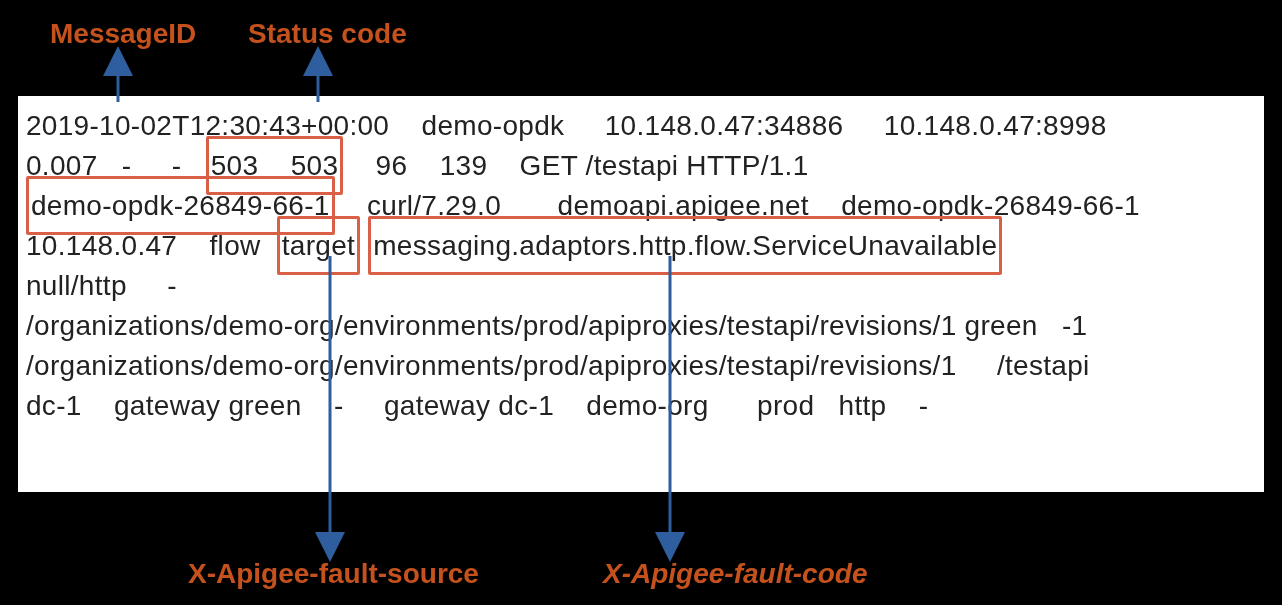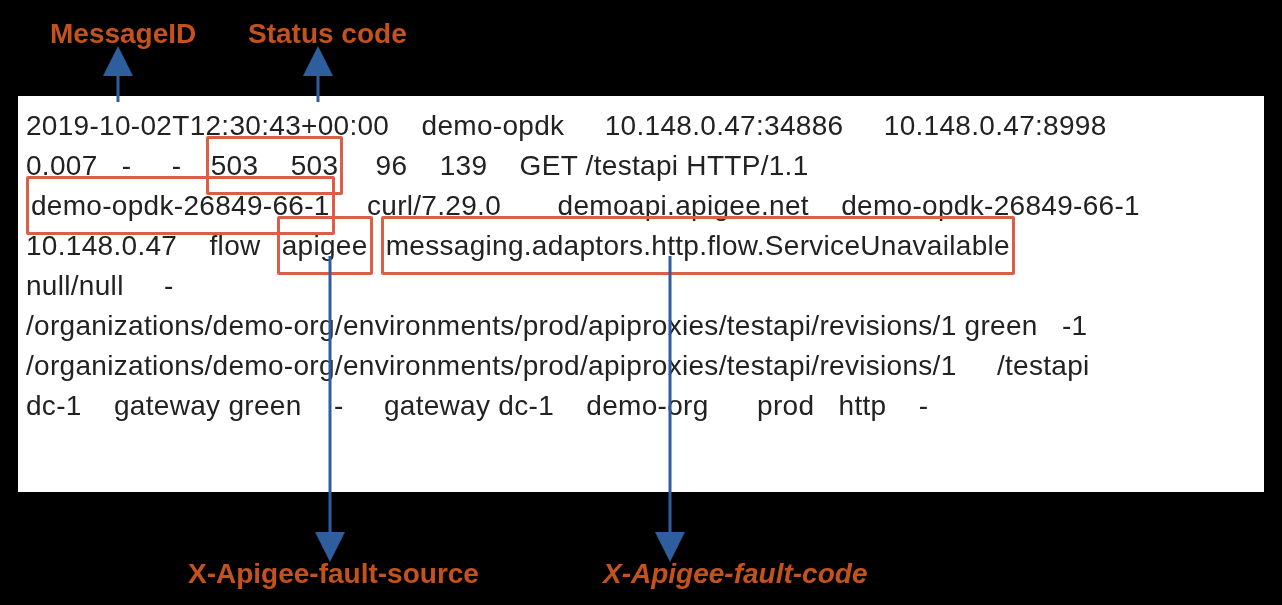--- a/index.html
+++ b/index.html
@@ -64,22 +64,22 @@
 <div class="canvas">
 
   <div class="labels-top">
     <div class="lbl" style="left:50px;">MessageID</div>
     <div class="lbl" style="left:248px;">Status code</div>
   </div>
 
   <div class="log-block"><span>2019-10-02T12:30:43+00:00    demo-opdk     10.148.0.47:34886     10.148.0.47:8998</span>
 <span>0.007   -     -   </span><span class="hmark" id="status-hl">503    503</span><span>    96    139    GET /testapi HTTP/1.1</span>
 <span class="hmark" id="msgid-hl">demo-opdk-26849-66-1</span><span>    curl/7.29.0       demoapi.apigee.net    demo-opdk-26849-66-1</span>
-<span>10.148.0.47    flow  </span><span class="hmark" id="target-hl">apigee</span><span> </span><span class="hmark" id="fcode-hl">messaging.adaptors.http.flow.ServiceUnavailable</span>
-<span>null/null     -</span>
+<span>10.148.0.47    flow  </span><span class="hmark" id="target-hl">target</span><span> </span><span class="hmark" id="fcode-hl">messaging.adaptors.http.flow.ServiceUnavailable</span>
+<span>null/http     -</span>
 <span>/organizations/demo-org/environments/prod/apiproxies/testapi/revisions/1 green   -1</span>
 <span>/organizations/demo-org/environments/prod/apiproxies/testapi/revisions/1     /testapi</span>
 <span>dc-1    gateway green    -     gateway dc-1    demo-org      prod   http    -</span></div>
 
   <div class="labels-bottom">
     <div class="lbl" style="left:188px;">X-Apigee-fault-source</div>
     <div class="lbl" style="left:603px;font-style:italic;">X-Apigee-fault-code</div>
   </div>
 
   <svg class="arrows">

